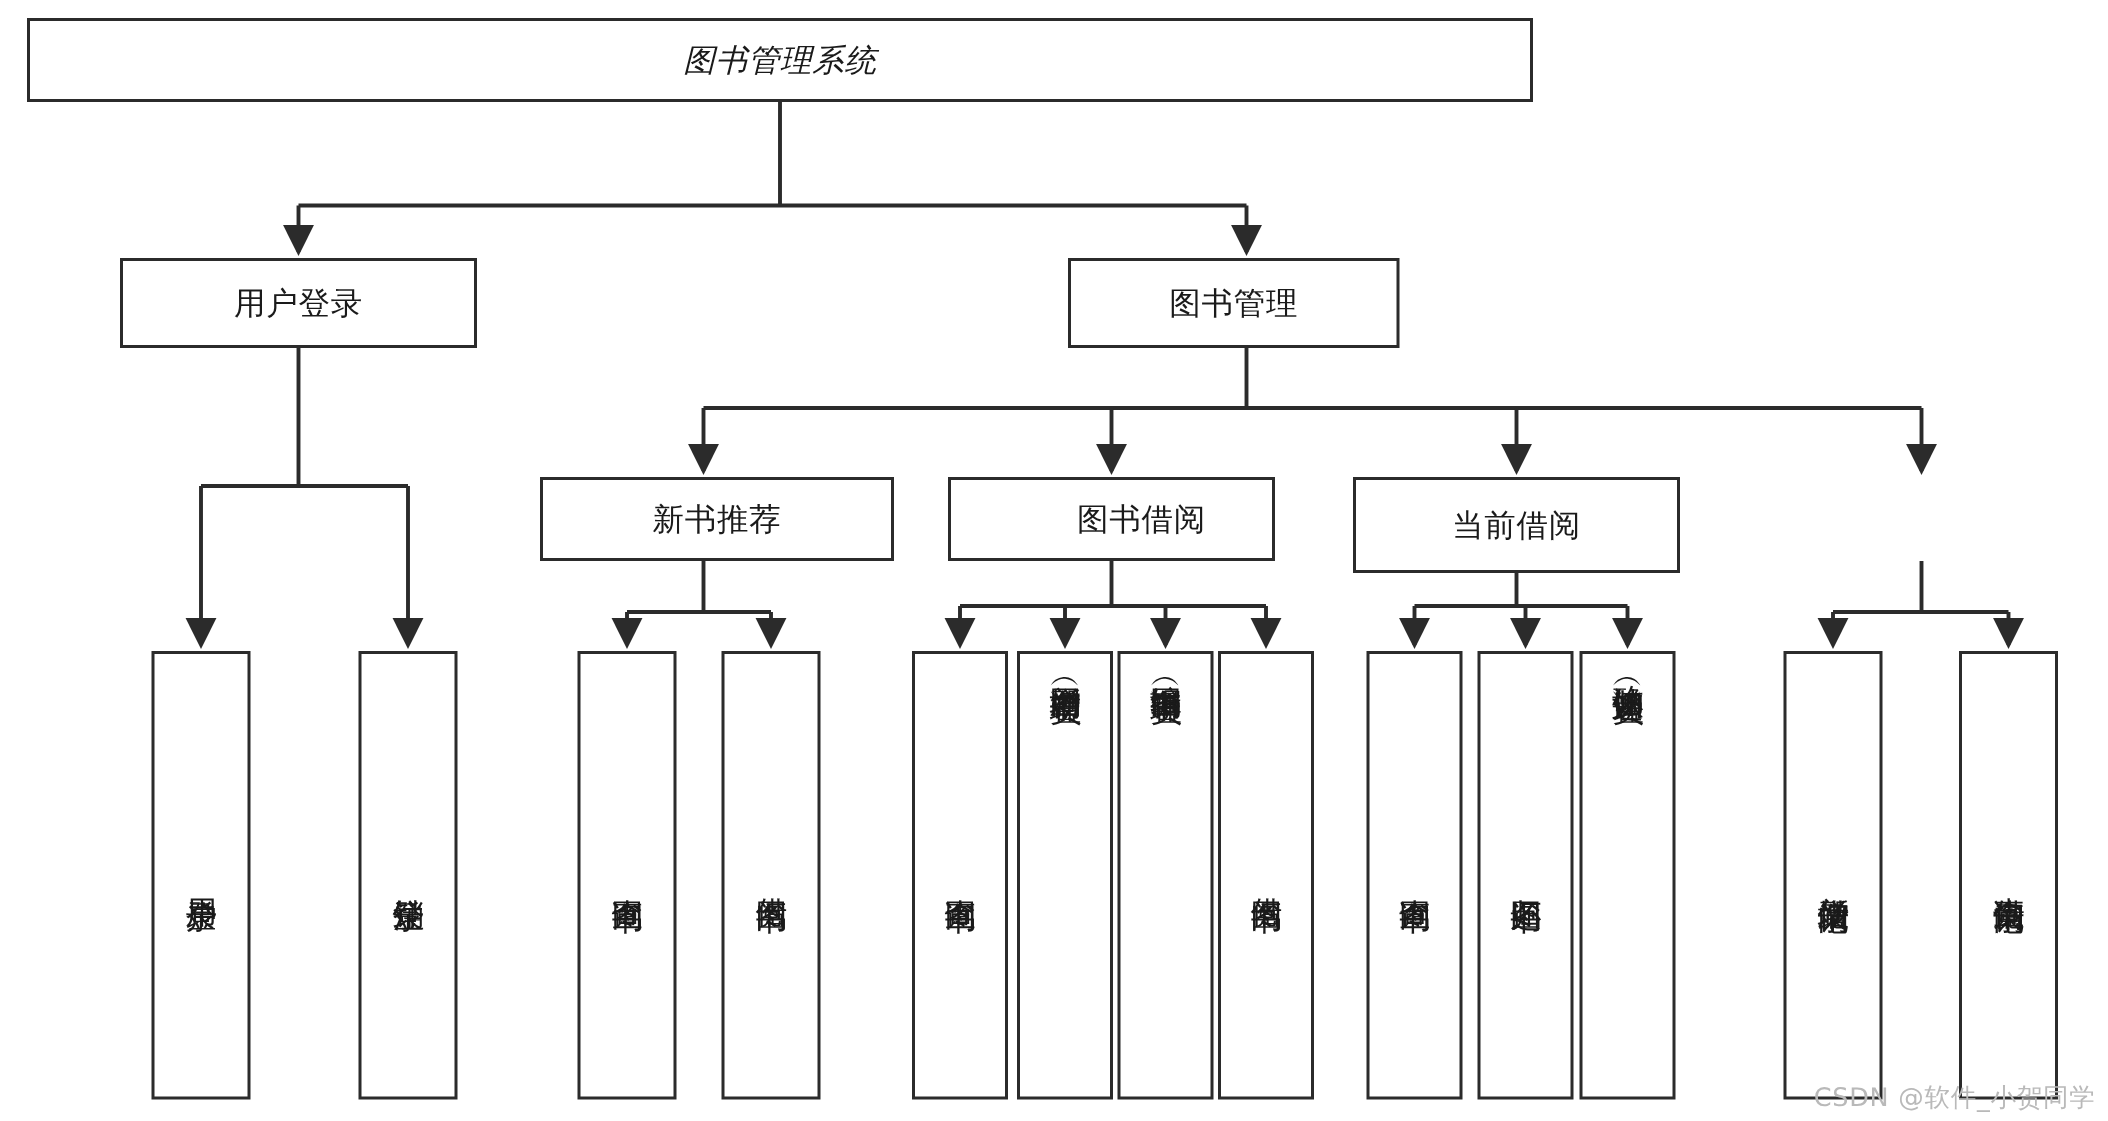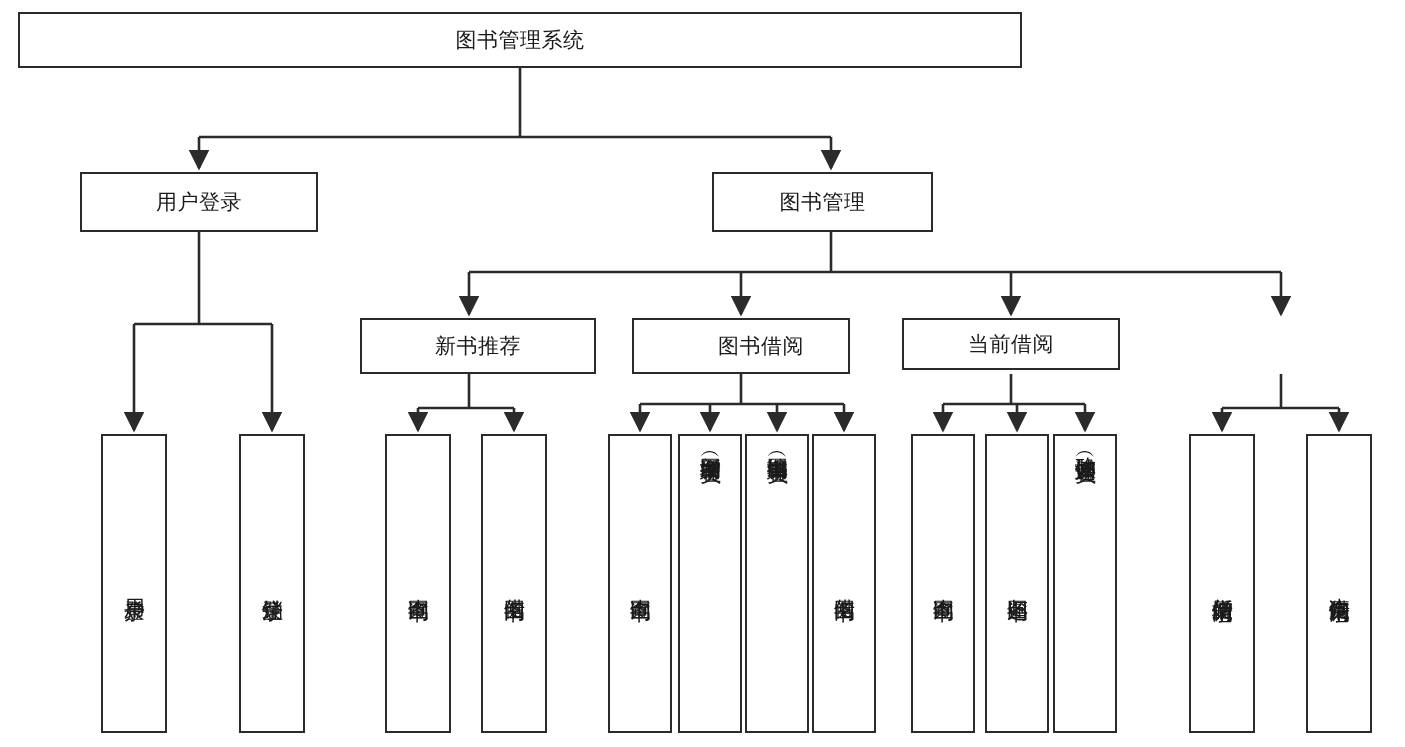--- a/index.html
+++ b/index.html
@@ -127,38 +127,38 @@
       <path d="M 1017 404 L 1017 430" marker-end="url(#arrow)"></path>
       <path d="M 1085 404 L 1085 430" marker-end="url(#arrow)"></path>
 
       <path d="M 1281 374 L 1281 408"></path>
       <path d="M 1222 408 L 1339 408"></path>
       <path d="M 1222 408 L 1222 430" marker-end="url(#arrow)"></path>
       <path d="M 1339 408 L 1339 430" marker-end="url(#arrow)"></path>
     </g>
   </svg>
 
-  <div class="node h root" style="left:18px; top:12px; width:1004px; height:56px;">
+  <div class="node h root" style="left:18px; top:12px; width:1004px; height:56px;font-style:italic;">
     <span class="lbl">图书管理系统</span>
   </div>
 
   <div class="node h" style="left:80px; top:172px; width:238px; height:60px;">
     <span class="lbl">用户登录</span>
   </div>
   <div class="node h" style="left:712px; top:172px; width:221px; height:60px;">
     <span class="lbl">图书管理</span>
   </div>
 
   <div class="node h" style="left:360px; top:318px; width:236px; height:56px;">
     <span class="lbl">新书推荐</span>
   </div>
   <div class="node h" style="left:632px; top:318px; width:218px; height:56px;padding-left:40px;">
     <span class="lbl">图书借阅</span>
   </div>
-  <div class="node h" style="left:902px; top:318px; width:218px; height:52px;">
+  <div class="node h" style="left:902px; top:318px; width:218px; height:64px;">
     <span class="lbl">当前借阅</span>
   </div>
 
   <div class="node v mid" style="left:101px; top:434px; width:66px; height:299px;">
     <span class="lbl">用户登录</span>
   </div>
   <div class="node v mid" style="left:239px; top:434px; width:66px; height:299px;">
     <span class="lbl">注销登录</span>
   </div>
 
@@ -192,14 +192,15 @@
     <span class="lbl">确认归还（管理员）</span>
   </div>
 
   <div class="node v mid" style="left:1189px; top:434px; width:66px; height:299px;">
     <span class="lbl">新增借阅记录</span>
   </div>
   <div class="node v mid" style="left:1306px; top:434px; width:66px; height:299px;">
     <span class="lbl">查询借阅记录</span>
   </div>
 
+  <div class="watermark">CSDN @软件_小贺同学</div>
 
 </div>
 
 </body></html>

